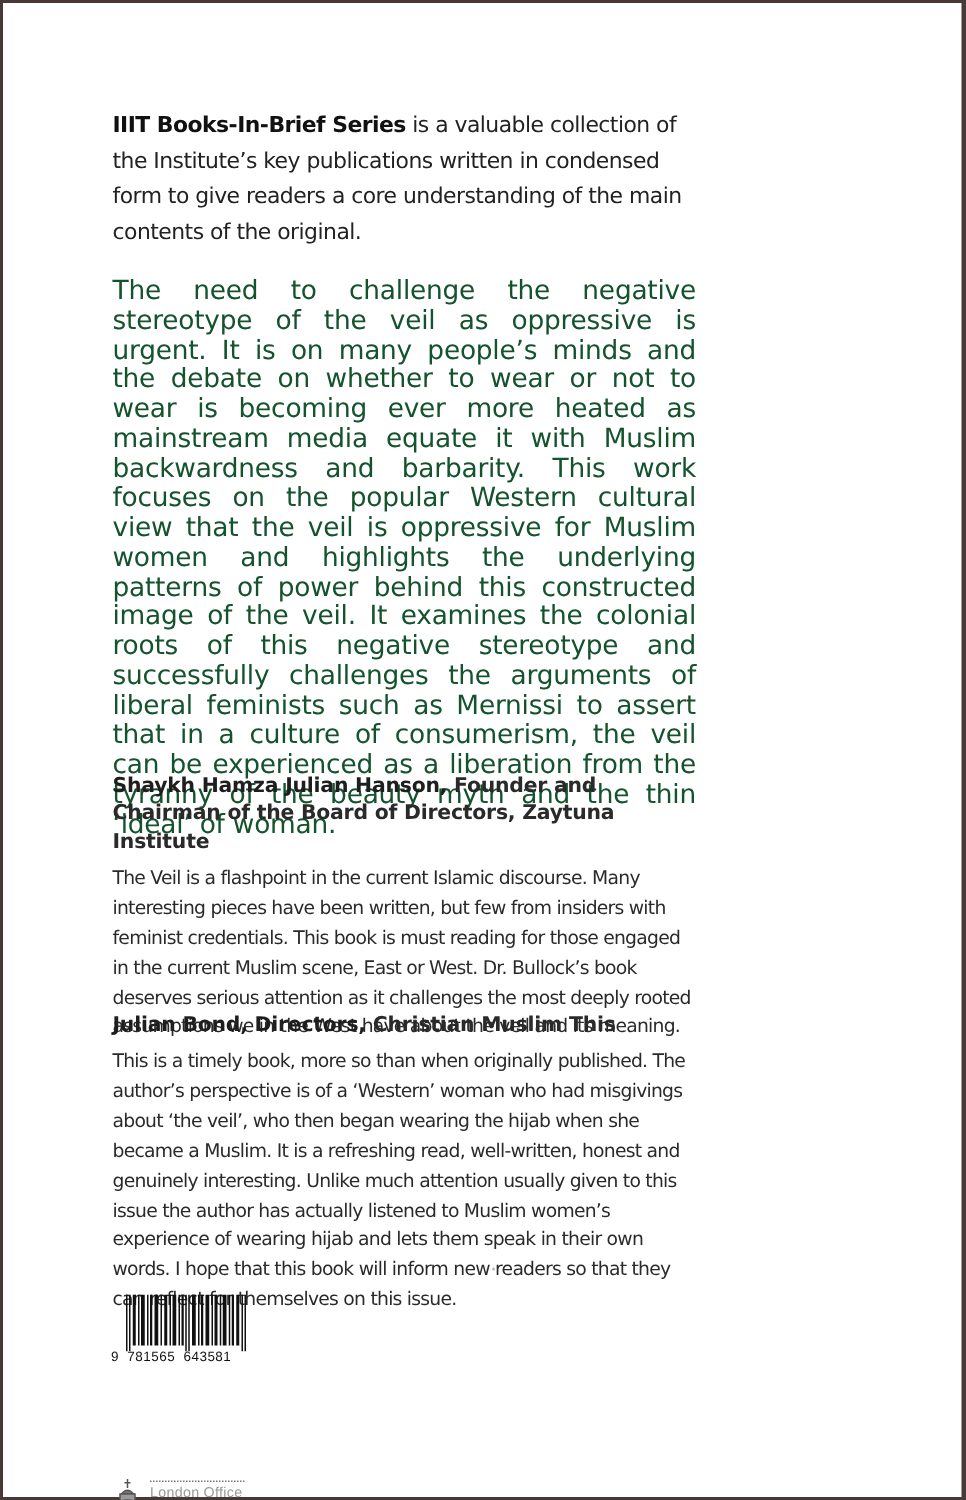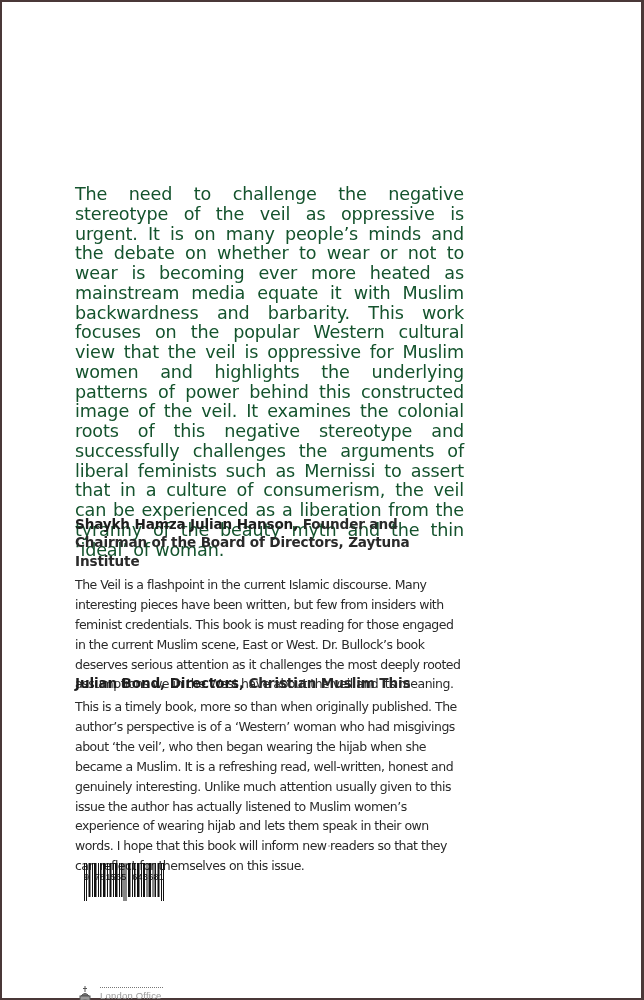--- a/index.html
+++ b/index.html
@@ -40,23 +40,23 @@
     .endorse-head .name { font-weight: bold; }
     .endorse-head .role { font-weight: bold; color: #2a2a2a; }
     .endorse-body {
       font-size: 12.5px; line-height: 19.85px; color: #2a2a2a;
       letter-spacing: -0.5px; margin-top: 5px;
     }
     .barcode {
       position: absolute; left: 82px; top: 861px; width: 82px; height: 38px;
     }
     .barcode-digits {
-      position: absolute; left: 72px; top: 870px; width: 100px;
+      position: absolute; left: 72px; top: 897px; width: 100px;
       font-family: "Liberation Sans", sans-serif; font-size: 9px;
-      letter-spacing: 0.3px; color: #111; white-space: pre; text-align: center;
+      letter-spacing: 0.3px; color: #111; white-space: pre;
     }
     .logo {
       position: absolute; left: 70px; top: 932px; width: 160px; height: 36px; margin-top: 48px;
     }
     .logo-emblem { position: absolute; left: 2px; top: 4px; width: 22px; height: 28px; }
     .logo-dots {
       position: absolute; left: 28px; top: 5px; width: 63px; height: 0;
       border-top: 1.5px dotted #777;
     }
     .logo-office {
@@ -69,20 +69,23 @@
       font-family: "Liberation Sans", sans-serif; font-size: 15px;
       font-weight: bold; color: #222;
     }
     .speck { position: absolute; width: 2px; height: 2px; background: #bbb; border-radius: 1px; }
   </style>
 </head>
 <body>
 
 <div class="page-frame">
 
+  <p class="intro" style="margin:0;">
+    <b>IIIT Books-In-Brief Series</b><span> is a valuable collection of the Institute’s key publications written in condensed form to give readers a core understanding of the main contents of the original.</span>
+  </p>
 
   <p class="main-para" style="margin:0;">The need to challenge the negative stereotype of the veil as oppressive is urgent. It is on many people’s minds and the debate on whether to wear or not to wear is becoming ever more heated as mainstream media equate it with Muslim back­wardness and barbarity. This work focuses on the popular Western cultural view that the veil is oppressive for Muslim women and highlights the underlying patterns of power behind this con­structed image of the veil. It examines the colonial roots of this negative stereotype and successfully challenges the arguments of liberal feminists such as Mernissi to assert that in a culture of consumerism, the veil can be experienced as a liberation from the tyranny of the beauty myth and the thin ‘ideal’ of woman.</p>
 
   <div class="endorse endorse-1">
     <div class="endorse-head">
       <span class="name">Shaykh Hamza Julian Hanson,</span><span class="role"> Founder and Chairman of the Board of Directors, Zaytuna Institute</span>
     </div>
     <div class="endorse-body">The Veil is a flashpoint in the current Islamic discourse. Many interesting pieces have been written, but few from insiders with feminist credentials. This book is must reading for those engaged in the current Muslim scene, East or West. Dr. Bullock’s book deserves serious attention as it challenges the most deeply rooted assumptions we in the West have about the veil and its meaning.</div>
   </div>
 

